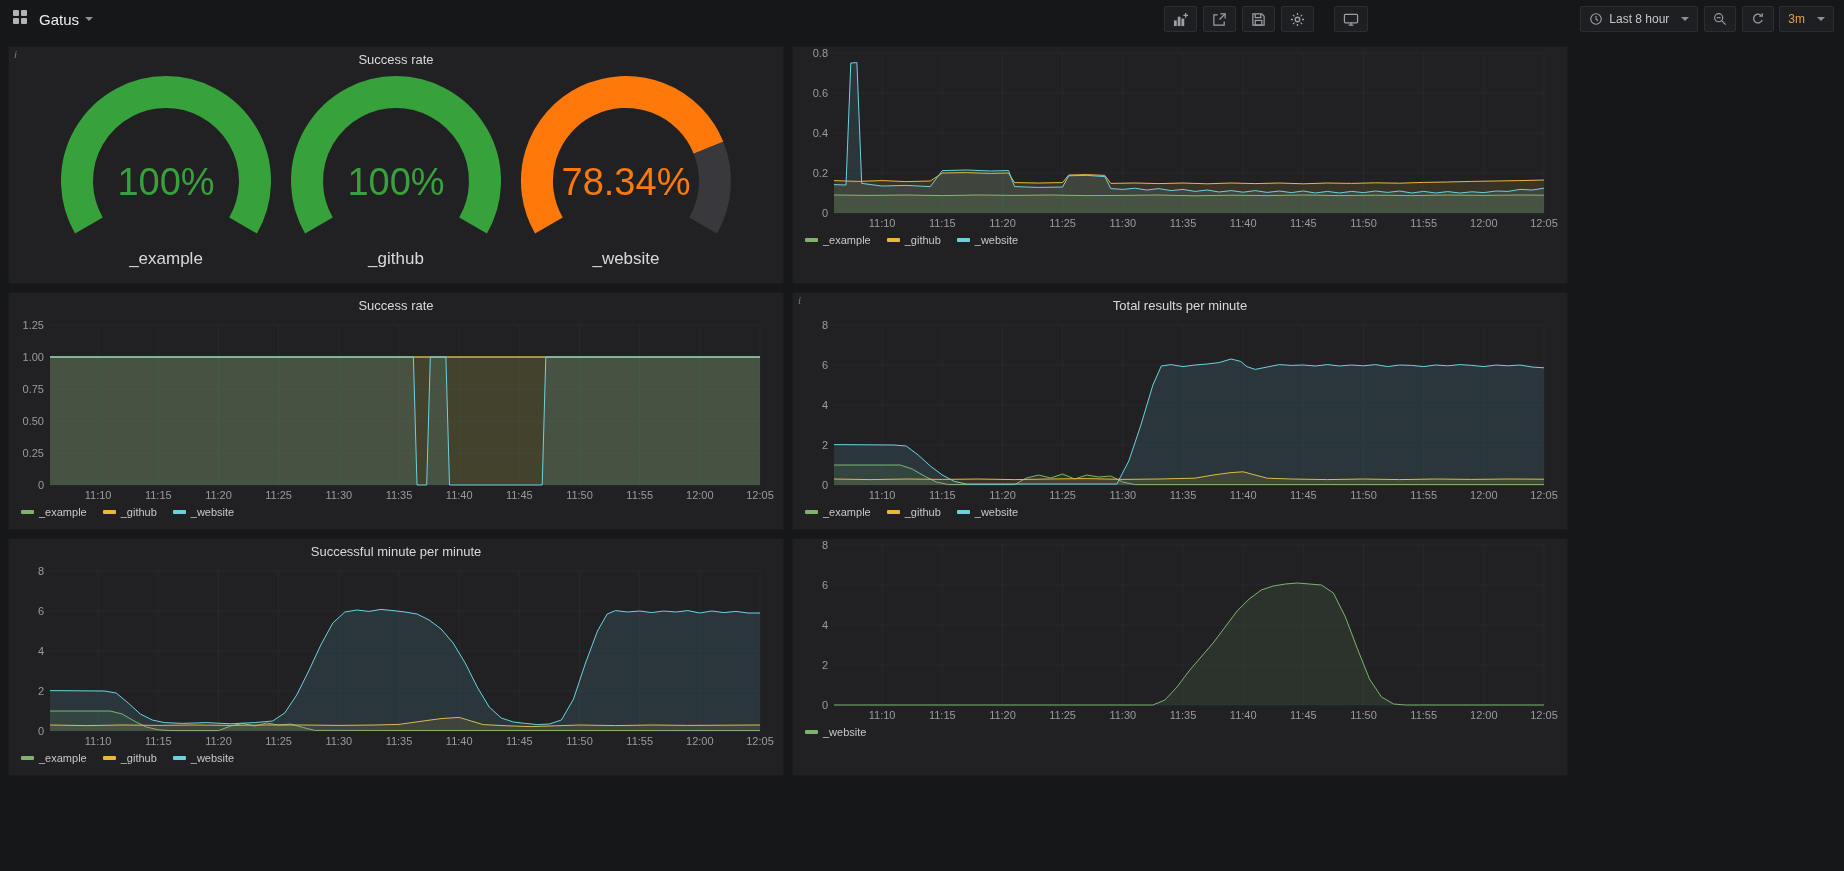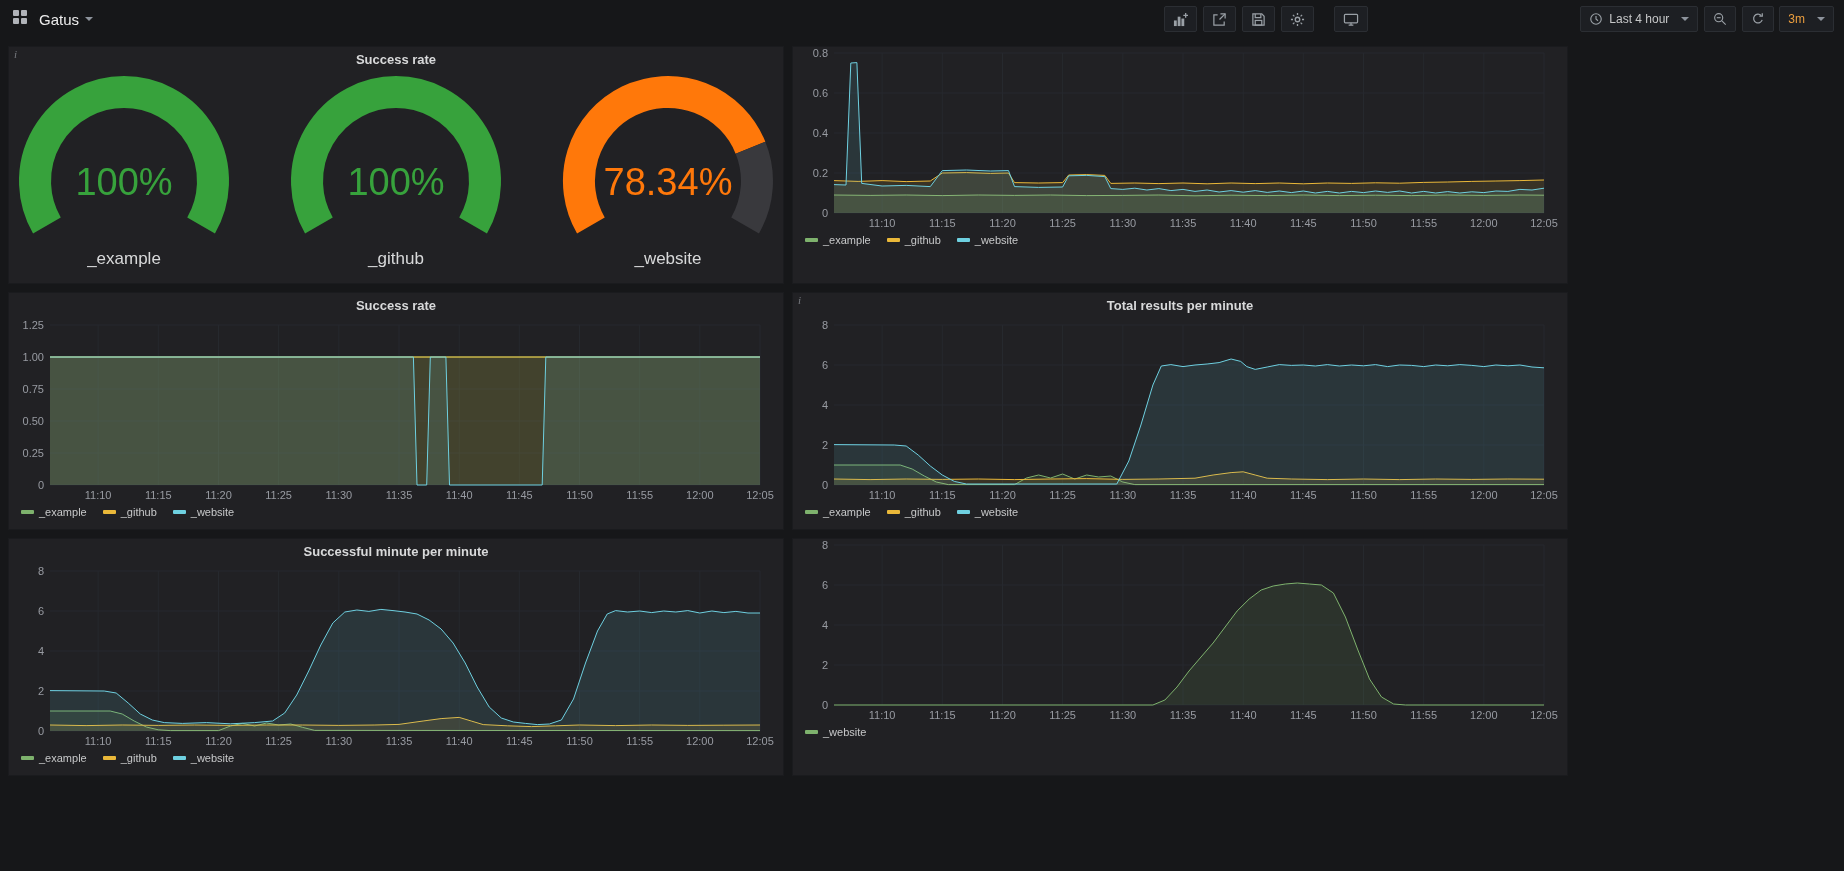--- a/index.html
+++ b/index.html
@@ -15,34 +15,34 @@
   .grpB{position:absolute;right:10px;top:6px;display:flex;gap:6px;align-items:center}
   .btn{display:inline-flex;align-items:center;gap:6px;height:26px;padding:0 8px;background:#1d1f23;border:1px solid #2b2e33;border-radius:2px;color:#c7c8c9;font-size:12px;cursor:pointer;white-space:nowrap}
   .btn svg{display:block}
   .tv-gap{margin-left:14px}
   .orange{color:#eb9e3e}
   .join{margin-left:-1px}
 
   
   .dash{padding:8px;display:grid;grid-template-columns:776px 776px;gap:8px}
   .panel{background:#212124;border:1px solid #1a1b1e;height:238px;position:relative;overflow:hidden}
-  .ptitle{height:26px;line-height:26px;text-align:center;font-size:13px;font-weight:700;color:#d8d9da;cursor:pointer}
+  .ptitle{height:26px;line-height:26px;text-align:center;font-size:13px;font-weight:400;color:#d8d9da;cursor:pointer}
   .pinfo{position:absolute;top:1px;left:5px;font-size:11px;font-style:italic;font-family:"Liberation Serif",serif;color:#787b80;cursor:pointer}
 
   
   .plot{padding:0 7px;height:184px}
   .plot svg{display:block}
   svg text{font-family:"Liberation Sans",sans-serif}
   .tick{fill:#989ba2;font-size:11px}
   .legend{display:flex;gap:16px;align-items:center;padding:3px 12px;font-size:11px;color:#c7c8c9}
   .legend .li{display:inline-flex;align-items:center;gap:5px;cursor:pointer}
   .legend .sw{width:13px;height:4px;border-radius:1px;display:inline-block}
 
   
-  .gauges{display:flex;justify-content:space-between;align-items:flex-start;padding-top:2px}
+  .gauges{display:flex;justify-content:center;align-items:flex-start;padding-top:2px}
   .gauge{display:flex;flex-direction:column;align-items:center}
   .gauge-label{font-size:17px;color:#d8d9da;margin-top:2px}
 </style>
 </head>
 <body>
 
 <div class="navbar">
   <div class="nav-left">
     <span>
       <svg width="16" height="16" viewBox="0 0 16 16">
@@ -108,21 +108,21 @@
   </div>
 
   <div class="grpB">
     <button class="btn">
       <span>
           <svg width="14" height="14" viewBox="0 0 16 16" fill="none" stroke="#9aa0a6" stroke-width="1.3">
             <circle cx="8" cy="8" r="6"></circle>
             <path d="M8 4.5V8l2.3 2"></path>
           </svg>
         </span>
-      <span>Last 4 hour</span>
+      <span>Last 8 hour</span>
       <span class="caret"></span>
     </button>
     <button class="btn">
       <span>
           <svg width="14" height="14" viewBox="0 0 16 16" fill="none" stroke="#9aa0a6" stroke-width="1.3">
             <circle cx="6.5" cy="6.5" r="4.6"></circle>
             <path d="M10.2 10.2L14.5 14.5"></path>
             <path d="M4.3 6.5h4.4"></path>
           </svg>
         </span>

